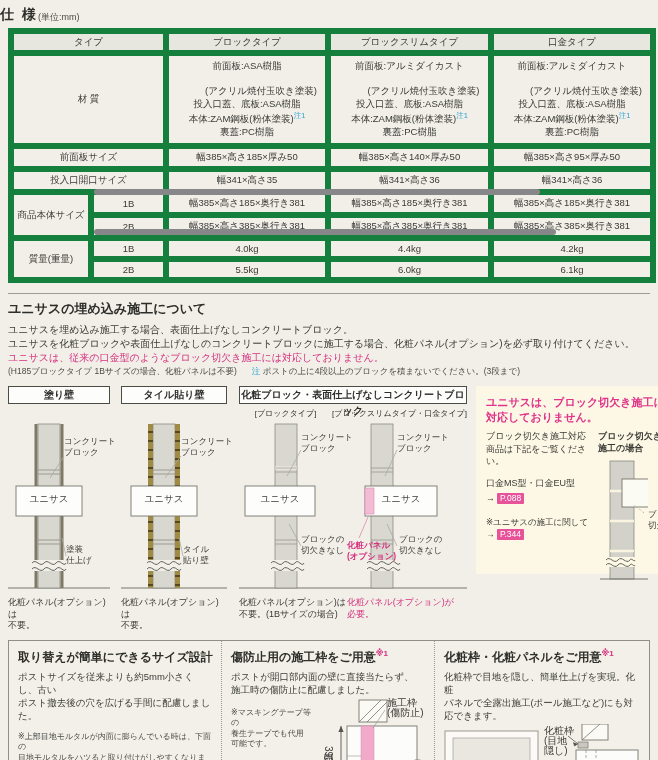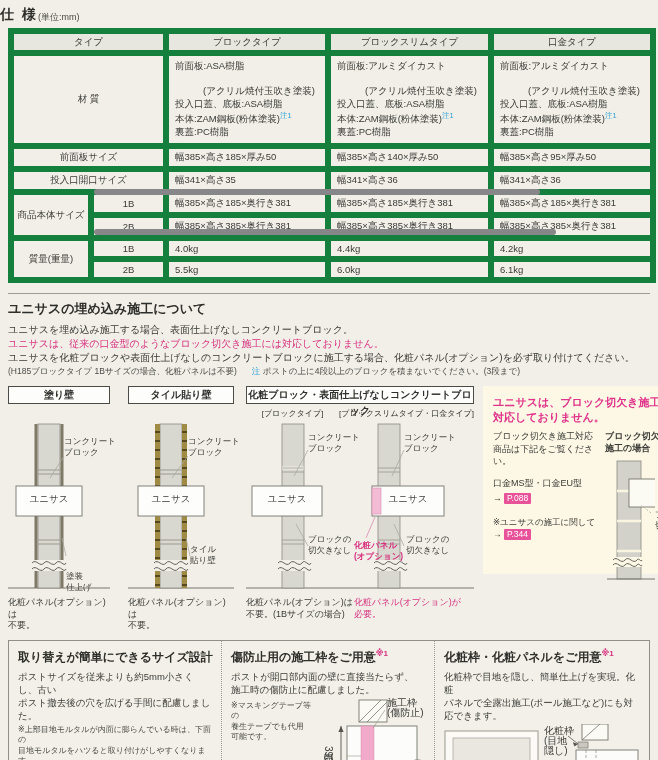--- a/index.html
+++ b/index.html
@@ -15,21 +15,21 @@
 
   
   .spec-head { display:flex; justify-content:flex-start; align-items:flex-end; margin:6px 0 4px; }
   .spec-title { font-size:14px; font-weight:bold; letter-spacing:2px; color:#2e2e2a; }
   .spec-unit { font-size:9px; color:#4a4a46; }
   .tbl-wrap { position:relative; margin:0 8px; }
   table.spec { border-collapse:collapse; width:642px; table-layout:fixed; }
   table.spec td, table.spec th { border:6px solid #15803d; font-size:9.5px; font-weight:normal; color:#3a3a36; vertical-align:middle; }
   table.spec tr.hd th { background:#e7e6df; height:22px; text-align:center; border-bottom:2px solid #5b5b55; }
   td.lab { text-align:center; }
-  td.val { text-align:left; padding:2px 6px; }
+  td.val { text-align:center; padding:2px 6px; }
   tr.mat td { height:72px; }
   tr.mat td.val { line-height:12.8px; padding:4px 6px; }
   tr.r20 td { height:20px; }
   .indent { padding-left:28px; display:block;margin-top:12px; }
   sup.ref { color:#2aa0d5; font-size:7.5px; vertical-align:super; }
   td.subcell { border-top:1px solid #c2c1ba; border-bottom:1px solid #c2c1ba; }
   .strikebar { position:absolute; height:6px; background:#87878a; border-radius:3px; z-index:5; }
   .bar1 { top:161px; left:86px; width:446px; }
   .bar2 { top:201px; left:86px; width:462px; }
 
@@ -37,21 +37,21 @@
   .install { margin:10px 8px 0; border-top:1px solid #9c9b94; padding-top:6px; }
   .ins-title { font-size:13px; font-weight:bold; color:#2e2e2a; margin-bottom:5px; }
   .ins-p { font-size:10px; line-height:14px; color:#3a3a36; }
   .ins-p.pink { color:#d6307f; }
   .ins-sub { display:flex; justify-content:space-between; font-size:8.5px; color:#4a4a46; margin-top:1px; }
   .note-mark { color:#2aa0d5; }
 
   .diagram-area { display:flex; margin:8px 8px 0; }
   .tabbox { border:1px solid #4c4c46; background:#fdfdfb; font-size:10px; font-weight:bold; text-align:center; height:18px; line-height:16px; color:#2e2e2a; }
   .colA { width:102px; }
-  .colB { width:106px; margin-left:18px; }
+  .colB { width:106px; margin-left:11px; }
   .colC { width:228px; margin-left:12px; }
   .colD { flex:1; margin-left:9px; }
   .bracket-row { display:flex; height:18px; align-items:center; }
   .bracket { font-size:8px; font-weight:normal; white-space:nowrap; color:#2e2e2a; }
   .spacer18 { height:18px; }
   .dia { position:relative; }
   .dia .lbl { position:absolute; font-size:8.5px; line-height:10.5px; color:#3a3a36; white-space:nowrap; }
   .dia .lbl.pink { color:#d6307f; font-weight:bold; }
   .dia .ubox-lbl { position:absolute; font-size:9.5px; text-align:center; }
   .cap { font-size:9px; line-height:11.5px; color:#3a3a36; margin-top:3px; }
@@ -74,21 +74,21 @@
   .wd-label { font-size:8.5px; line-height:10.5px; margin-top:52px; color:#3a3a36; white-space:nowrap; }
 
   
   .features { margin:8px 8px 0; border:1px solid #8f8e87; height:203px; display:flex; background:#f2f0e9; }
   .fcol { padding:8px 9px 6px; display:flex; flex-direction:column; position:relative; }
   .fcol + .fcol { border-left:1px dotted #9a998f; }
   .fc1 { width:212px; } .fc2 { width:213px; } .fc3 { width:215px; }
   .ftitle { font-size:12px; font-weight:bold; color:#2e2e2a; white-space:nowrap; }
   .ftitle .sup { color:#d6307f; font-size:8px; vertical-align:super; font-weight:bold; }
   .fbody { font-size:9.5px; line-height:13px; margin-top:4px; color:#3a3a36; }
-  .fnote { font-size:8px; line-height:10.5px; margin-top:3px; color:#4a4a46; }
+  .fnote { font-size:8px; line-height:10.5px; margin-top:10px; color:#4a4a46; }
   .c1top { font-size:8.5px; text-align:center; margin-top:6px; color:#3a3a36; }
   .c1dia { position:relative; height:112px; margin-top:2px; }
   .c1dia .lbl { position:absolute; font-size:8px; line-height:10px; color:#3a3a36; white-space:nowrap; }
   .fRow { display:flex; margin-top:2px; flex:1; }
   .fLeft2 { width:88px; display:flex; flex-direction:column; }
   .fRight2 { flex:1; position:relative; }
   .fRight2 .lbl, .fLeft3r .lbl { position:absolute; font-size:10px; line-height:10px; color:#3a3a36; white-space:nowrap; }
   .vtext { writing-mode:vertical-rl; text-orientation:mixed; }
   .objlbl { font-size:8.5px; color:#3a3a36; margin-top:1px; }
   .fLeft3 { width:100px; display:flex; flex-direction:column; }
@@ -184,22 +184,22 @@
       </tr>
     </tbody>
       </table>
     <div class="strikebar bar1"></div>
     <div class="strikebar bar2"></div>
   </div>
 
   <div class="install">
     <div class="ins-title">ユニサスの埋め込み施工について</div>
     <div class="ins-p">ユニサスを埋め込み施工する場合、表面仕上げなしコンクリートブロック。</div>
+    <div class="ins-p">ユニサスを化粧ブロックや表面仕上げなしのコンクリートブロックに施工する場合、化粧パネル(オプション)を必ず取り付けてください。</div>
     <div class="ins-p pink">ユニサスは、従来の口金型のようなブロック切欠き施工には対応しておりません。</div>
-    <div class="ins-p">ユニサスを化粧ブロックや表面仕上げなしのコンクリートブロックに施工する場合、化粧パネル(オプション)を必ず取り付けてください。</div>
     <div class="ins-sub">
       <span>(H185ブロックタイプ 1Bサイズの場合、化粧パネルは不要)</span>
       <span style="margin-right:130px;"><span class="note-mark">注</span> <span>ポストの上に4段以上のブロックを積まないでください。(3段まで)</span></span>
     </div>
   </div>
 
   <div class="diagram-area">
 
     <div class="colA">
       <div class="tabbox">塗り壁</div>
@@ -216,21 +216,21 @@
           <line x1="30" y1="122" x2="52" y2="122" stroke="#9a998f" stroke-width="1"></line>
           <line x1="56" y1="34" x2="42" y2="56" stroke="#aaa9a0" stroke-width="0.8"></line>
           <line x1="58" y1="134" x2="54" y2="116" stroke="#aaa9a0" stroke-width="0.8"></line>
           <rect x="8" y="64" width="66" height="30" fill="#fdfdfb" stroke="#77766e" stroke-width="0.9"></rect>
           <rect x="22" y="138" width="38" height="11" fill="#f1efe8"></rect>
           <path d="M24 141 c4 -5 8 5 12 0 c4 -5 8 5 12 0 c4 -5 8 5 10 0" fill="none" stroke="#55544e" stroke-width="0.9"></path>
           <path d="M24 147 c4 -5 8 5 12 0 c4 -5 8 5 12 0 c4 -5 8 5 10 0" fill="none" stroke="#55544e" stroke-width="0.9"></path>
         </svg>
         <span class="lbl" style="left:56px; top:14px;"><span>コンクリート</span><br><span>ブロック</span></span>
         <span class="ubox-lbl" style="left:8px; top:71px; width:66px;">ユニサス</span>
-        <span class="lbl" style="left:58px; top:122px;margin-top:27px;"><span>塗装</span><br><span>仕上げ</span></span>
+        <span class="lbl" style="left:58px; top:122px;"><span>塗装</span><br><span>仕上げ</span></span>
       </div>
       <div class="cap"><span>化粧パネル(オプション)は</span><br><span>不要。</span></div>
     </div>
 
     <div class="colB">
       <div class="tabbox">タイル貼り壁</div>
       <div class="spacer18"></div>
       <div class="dia" style="height:172px;">
         <svg width="106" height="172">
           <line x1="0" y1="166" x2="106" y2="166" stroke="#77766e" stroke-width="1.2"></line>

